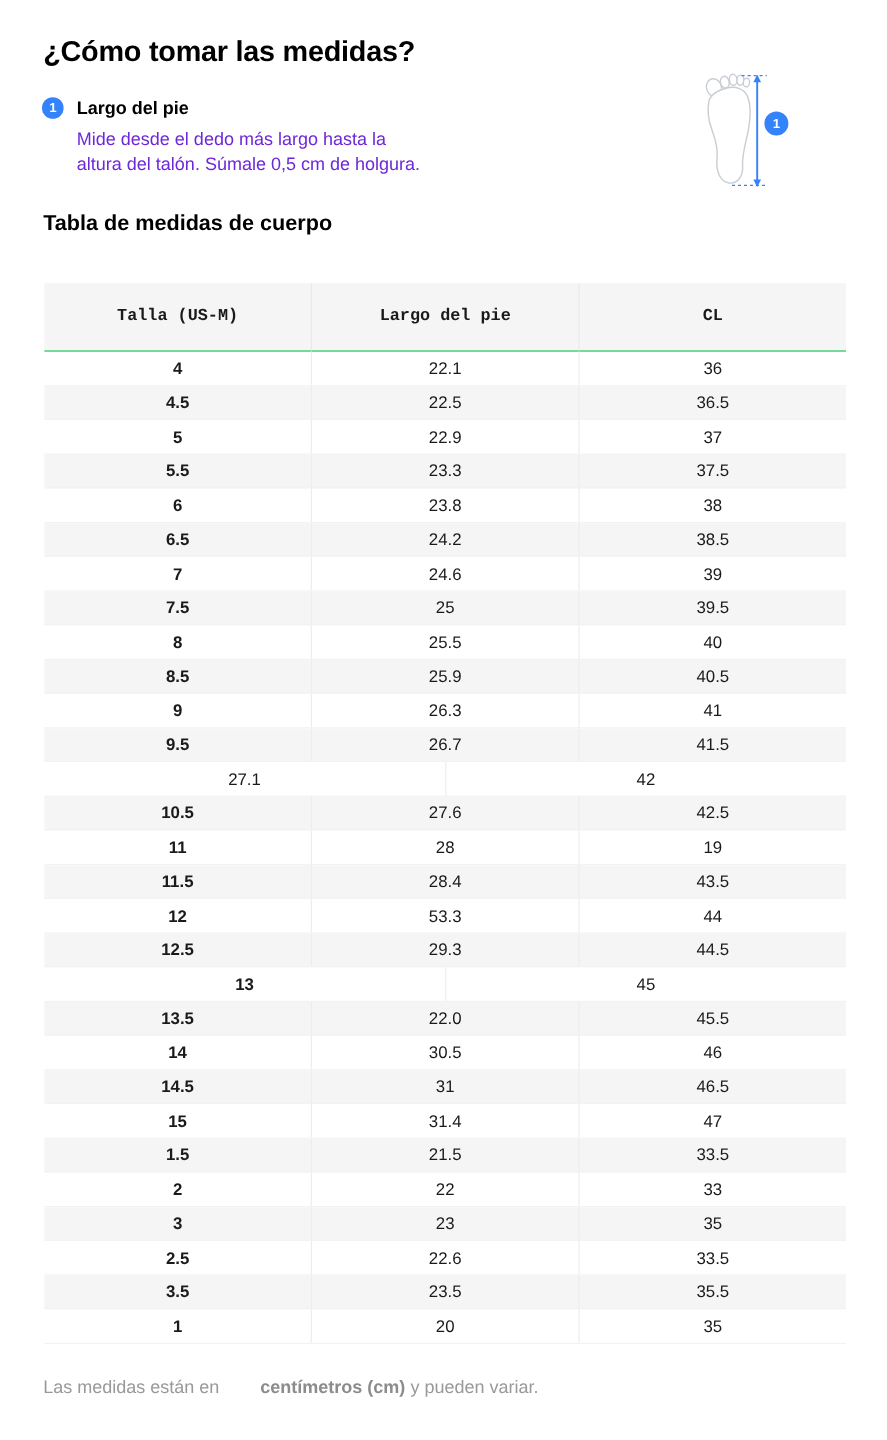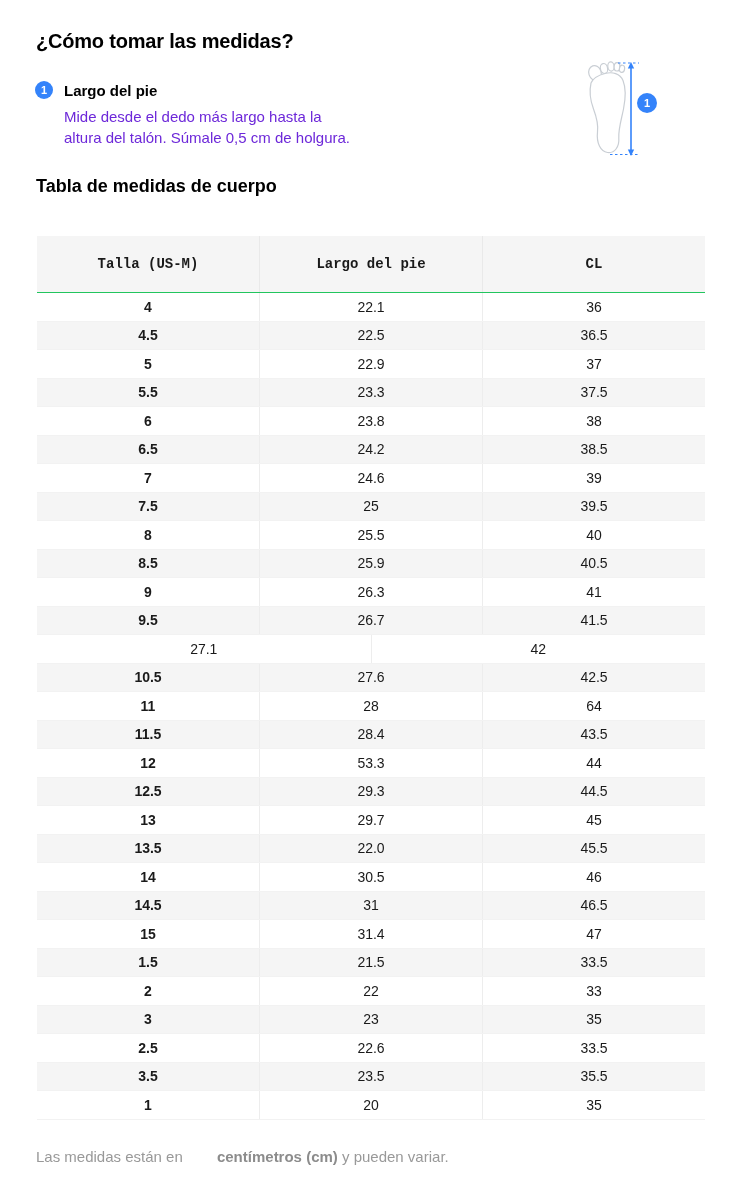--- a/index.html
+++ b/index.html
@@ -2,21 +2,21 @@
 <html><head>
 <meta charset="utf-8">
 <style>
   * { box-sizing: border-box; }
   html, body { margin: 0; padding: 0; background: #ffffff; }
   body { font-family: "Liberation Sans", sans-serif; color: #1a1a1a; }
   .page { position: relative; width: 739px; height: 1200px; background: #ffffff; overflow: hidden; }
 
   .page-title {
     position: absolute; left: 36px; top: 30px; margin: 0;
-    font-size: 20px; font-weight: 700; color: #000000; letter-spacing: -0.2px;
+    font-size: 24px; font-weight: 700; color: #000000; letter-spacing: -0.2px;
   }
 
   .measure-row { position: absolute; left: 35px; top: 81px; display: flex; gap: 11px; }
   .step-badge {
     width: 18px; height: 18px; border-radius: 50%;
     background: #3483fa; color: #ffffff;
     font-size: 11px; font-weight: 700;
     display: flex; align-items: center; justify-content: center;
     flex: 0 0 18px; margin-top: 0px;
   }
@@ -171,40 +171,39 @@
           <div class="td">42</div>
         </div>
         <div class="tr">
           <div class="td first">10.5</div>
           <div class="td">27.6</div>
           <div class="td">42.5</div>
         </div>
         <div class="tr">
           <div class="td first">11</div>
           <div class="td">28</div>
-          <div class="td">64</div>
+          <div class="td">19</div>
         </div>
         <div class="tr">
           <div class="td first">11.5</div>
           <div class="td">28.4</div>
           <div class="td">43.5</div>
         </div>
         <div class="tr">
           <div class="td first">12</div>
           <div class="td">53.3</div>
           <div class="td">44</div>
         </div>
         <div class="tr">
           <div class="td first">12.5</div>
           <div class="td">29.3</div>
           <div class="td">44.5</div>
         </div>
         <div class="tr">
           <div class="td first">13</div>
-          <div class="td">29.7</div>
           <div class="td">45</div>
         </div>
         <div class="tr">
           <div class="td first">13.5</div>
           <div class="td">22.0</div>
           <div class="td">45.5</div>
         </div>
         <div class="tr">
           <div class="td first">14</div>
           <div class="td">30.5</div>

